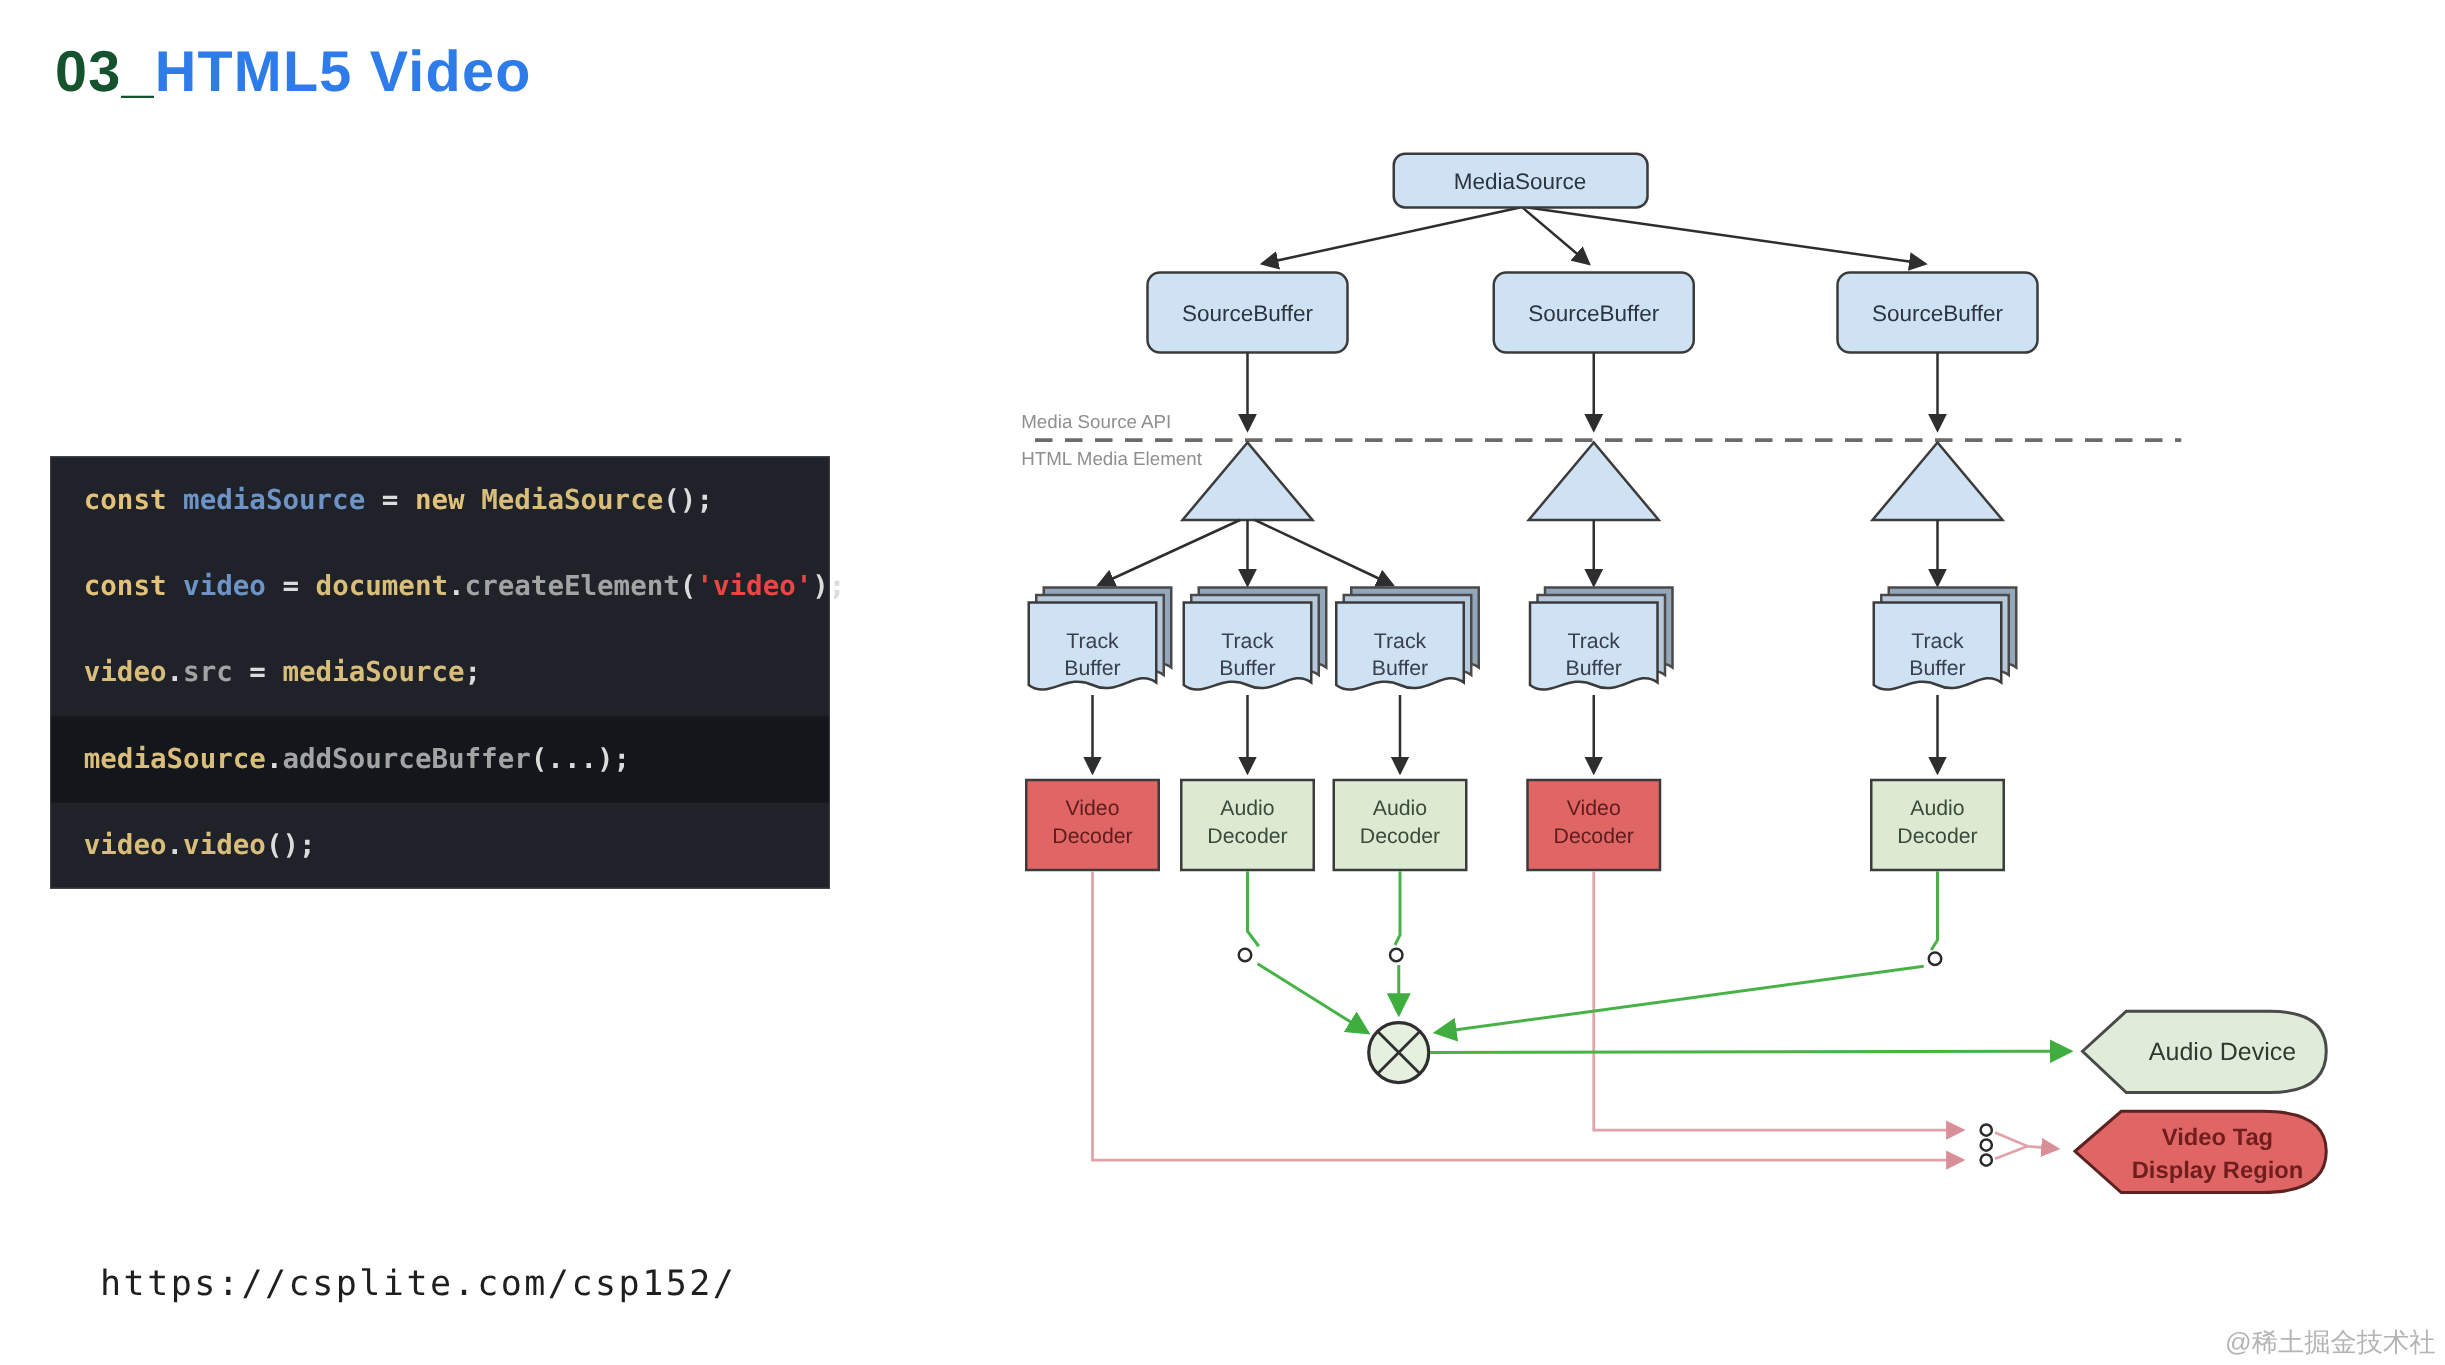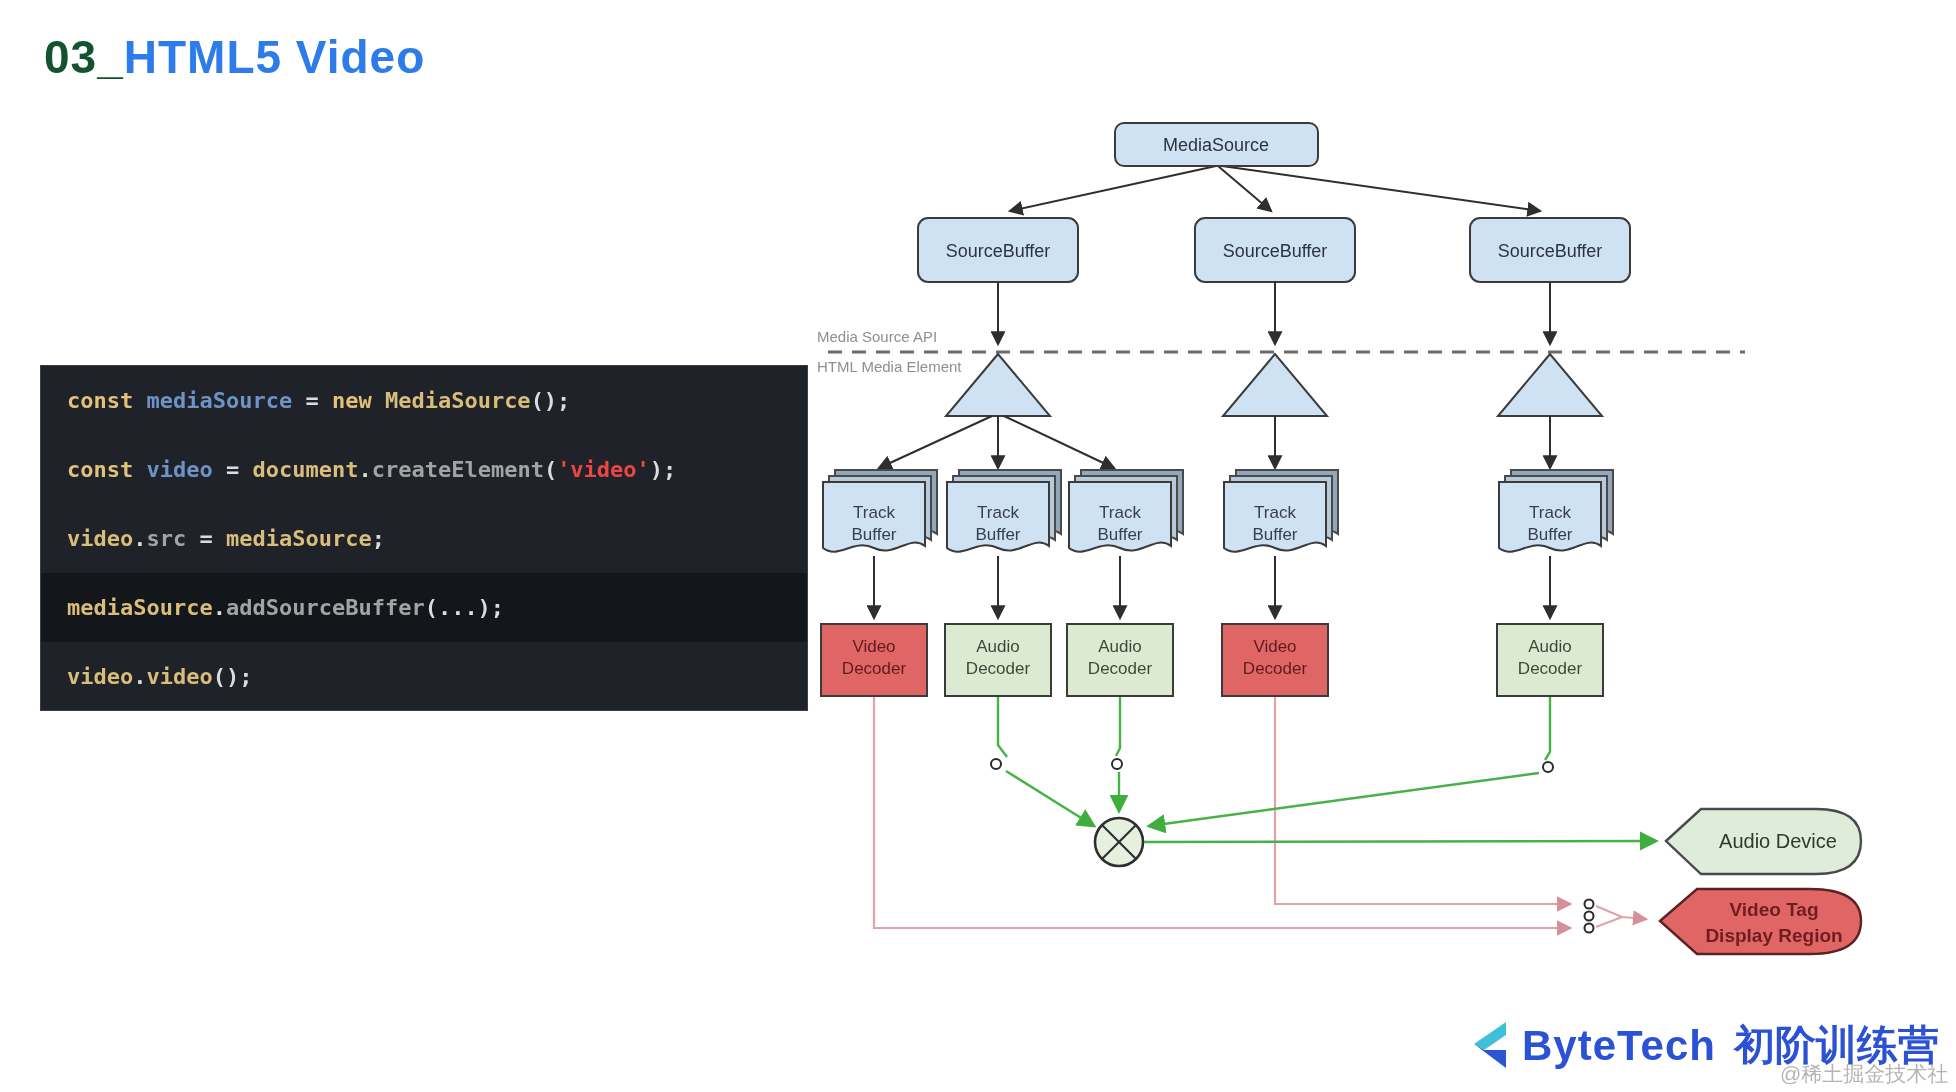--- a/index.html
+++ b/index.html
@@ -3,21 +3,21 @@
 <meta charset="utf-8">
 <style>
   html,body{margin:0;padding:0;background:#ffffff;}
   .page{position:relative;width:1956px;height:1092px;background:#ffffff;overflow:hidden;
         font-family:"Liberation Sans",sans-serif;}
   
   .title{position:absolute;left:44px;top:30px;font-size:46px;font-weight:700;letter-spacing:1px;}
   .title .num{color:#14532d;}
   .title .accent{color:#2e7bea;}
   
-  .code-block{position:absolute;left:40px;top:365px;width:768px;height:346px;
+  .code-block{position:absolute;left:40px;top:365px;width:624px;height:346px;
               background:#1f2329;border:1px solid #3a3f46;box-sizing:border-box;}
   .code-line{height:69px;display:flex;align-items:center;padding-left:26px;
              font-family:"DejaVu Sans Mono",monospace;font-size:22px;font-weight:700;
              white-space:pre;color:#dcdcdc;}
   .code-line.hl{background:#13161a;}
   .tk-kw{color:#e2c178;} .tk-vr{color:#6e93c6;} .tk-id{color:#d9bd7a;}
   .tk-meth{color:#a3a3a3;} .tk-st{color:#ef4444;} .tk-pn{color:#dcdcdc;}
   
   svg.diagram{position:absolute;left:0;top:0;width:1956px;height:1092px;}
   .blk{stroke:#3b3b3b;stroke-width:2;}
@@ -219,24 +219,17 @@
   <div class="code-block">
     <div id="code-lines">
         <div class="code-line"><span class="tk-kw">const </span><span class="tk-vr">mediaSource</span><span class="tk-pn"> = </span><span class="tk-kw">new </span><span class="tk-id">MediaSource</span><span class="tk-pn">();</span></div>
         <div class="code-line"><span class="tk-kw">const </span><span class="tk-vr">video</span><span class="tk-pn"> = </span><span class="tk-id">document</span><span class="tk-pn">.</span><span class="tk-meth">createElement</span><span class="tk-pn">(</span><span class="tk-st">'video'</span><span class="tk-pn">);</span></div>
         <div class="code-line"><span class="tk-id">video</span><span class="tk-pn">.</span><span class="tk-meth">src</span><span class="tk-pn"> = </span><span class="tk-id">mediaSource</span><span class="tk-pn">;</span></div>
         <div class="code-line hl"><span class="tk-id">mediaSource</span><span class="tk-pn">.</span><span class="tk-meth">addSourceBuffer</span><span class="tk-pn">(...);</span></div>
         <div class="code-line"><span class="tk-id">video</span><span class="tk-pn">.</span><span class="tk-id">video</span><span class="tk-pn">();</span></div>
       </div>
   </div>
 
-
-  <div class="branding">
-    <svg width="44" height="48" viewBox="0 0 44 48">
-      <path d="M38 0 L6 22 L16 28 L38 13 Z" fill="#3fc0d8"></path>
-      <path d="M6 22 L38 46 L38 28 L16 28 Z" fill="#2b55d3"></path>
-    </svg>
-    <span class="brand-name">ByteTech</span>
-    <span class="brand-cn">初阶训练营</span>
-  </div>
+  <div class="url">https://csplite.com/csp152/</div>
+
   <div class="watermark">@稀土掘金技术社区</div>
 
 </div>
 
 </body></html>

